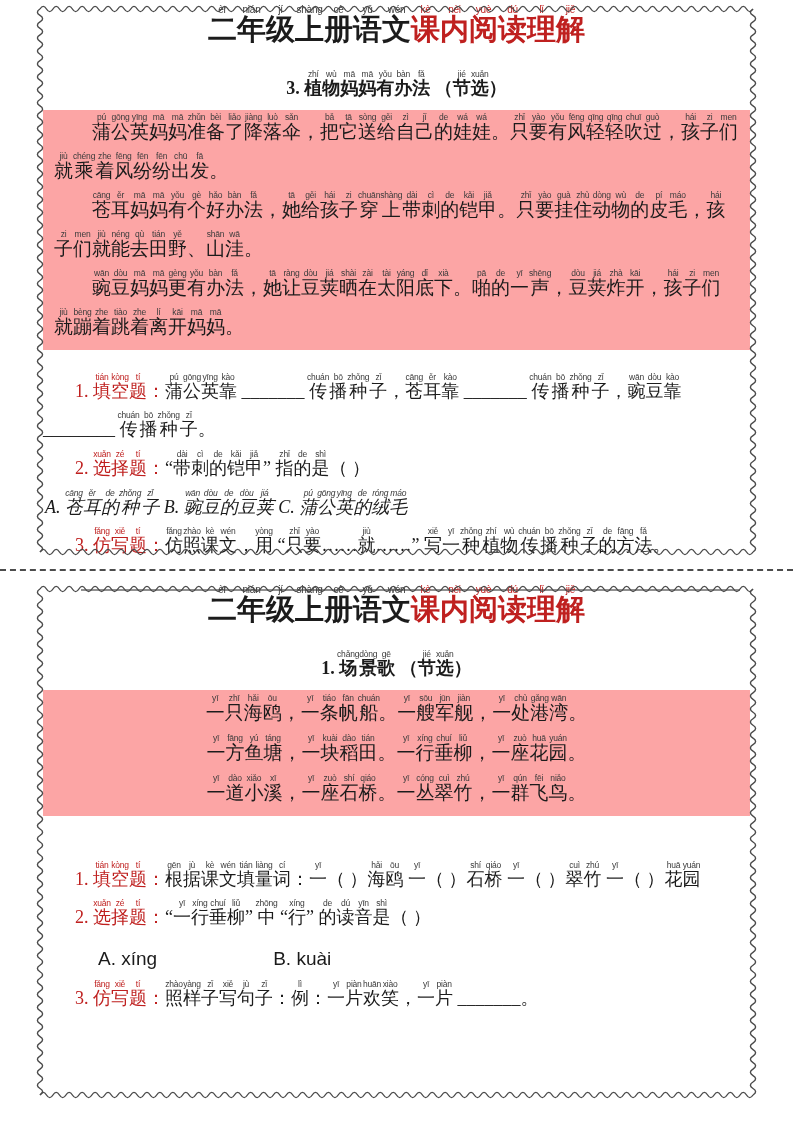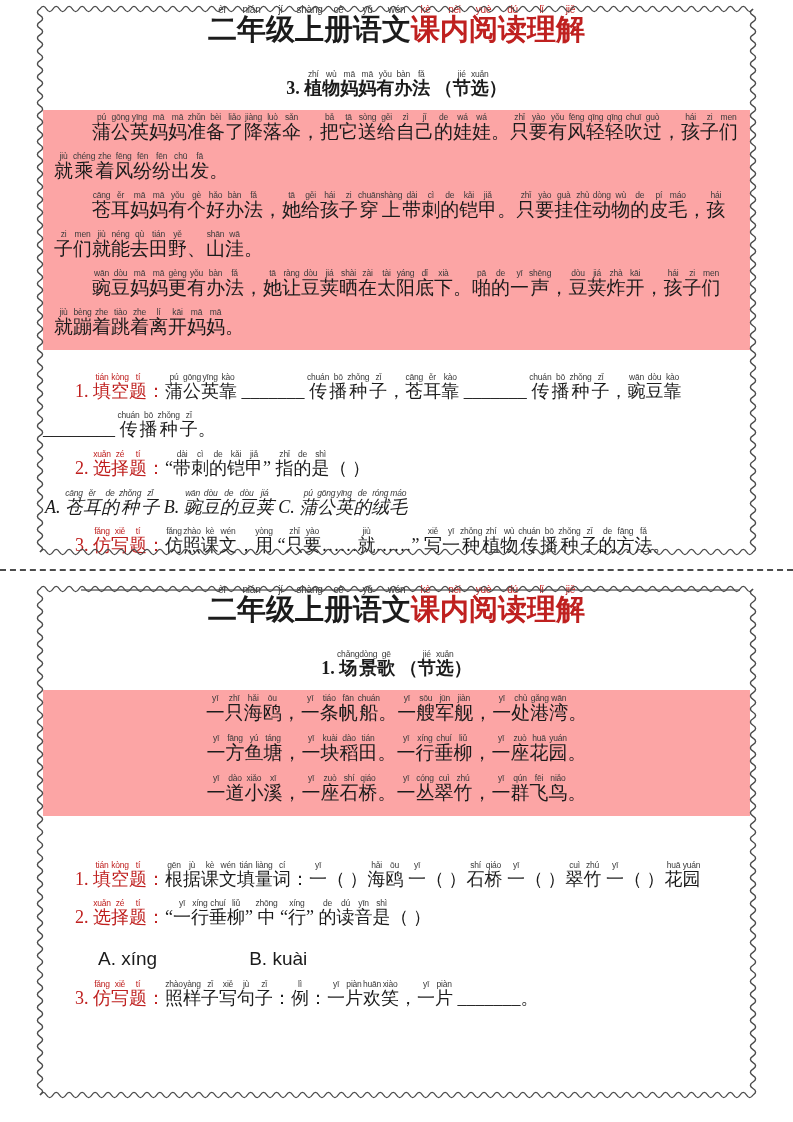--- a/index.html
+++ b/index.html
@@ -23,21 +23,21 @@
   .title rt{font-size:10px;}
   .subtitle{text-align:center;font-size:18px;font-weight:600;line-height:1.8;margin-top:18px;}
   .passage{background:#fca5a5;margin-top:6px;padding:3px 11px;font-size:19px;}
   .passage p{margin:0;line-height:2.05;}
   .para{text-indent:2em;}
   .poem p{text-align:center;line-height:2.1;}
   .questions{margin-top:22px;font-size:18px;}
   #sheet2 .questions{margin-top:44px;}
   .q{margin:0;line-height:2.15;text-indent:32px;}
   .opts1{text-indent:2px;font-style:italic;}
-  .opts2{display:flex;gap:92px;margin:6px 0 4px 55px;
+  .opts2{display:flex;gap:116px;margin:6px 0 4px 55px;
          font-family:"Liberation Sans",sans-serif;font-size:19px;line-height:1.7;}
   .blank-line{height:0;border-bottom:2px solid #8f8f8f;margin:24px 10px 0 38px;}
 </style>
 </head>
 <body>
 
 <section class="sheet" id="sheet1">
   <div class="inner">
     <div class="title"><span><ruby>二<rt>èr</rt></ruby><ruby>年<rt>nián</rt></ruby><ruby>级<rt>jí</rt></ruby><ruby>上<rt>shàng</rt></ruby><ruby>册<rt>cè</rt></ruby><ruby>语<rt>yǔ</rt></ruby><ruby>文<rt>wén</rt></ruby></span><span class="red"><ruby>课<rt>kè</rt></ruby><ruby>内<rt>nèi</rt></ruby><ruby>阅<rt>yuè</rt></ruby><ruby>读<rt>dú</rt></ruby><ruby>理<rt>lǐ</rt></ruby><ruby>解<rt>jiě</rt></ruby></span></div>
     <div class="subtitle">3. <ruby>植<rt>zhí</rt></ruby><ruby>物<rt>wù</rt></ruby><ruby>妈<rt>mā</rt></ruby><ruby>妈<rt>mā</rt></ruby><ruby>有<rt>yǒu</rt></ruby><ruby>办<rt>bàn</rt></ruby><ruby>法<rt>fǎ</rt></ruby> （<ruby>节<rt>jié</rt></ruby><ruby>选<rt>xuǎn</rt></ruby>）</div>

